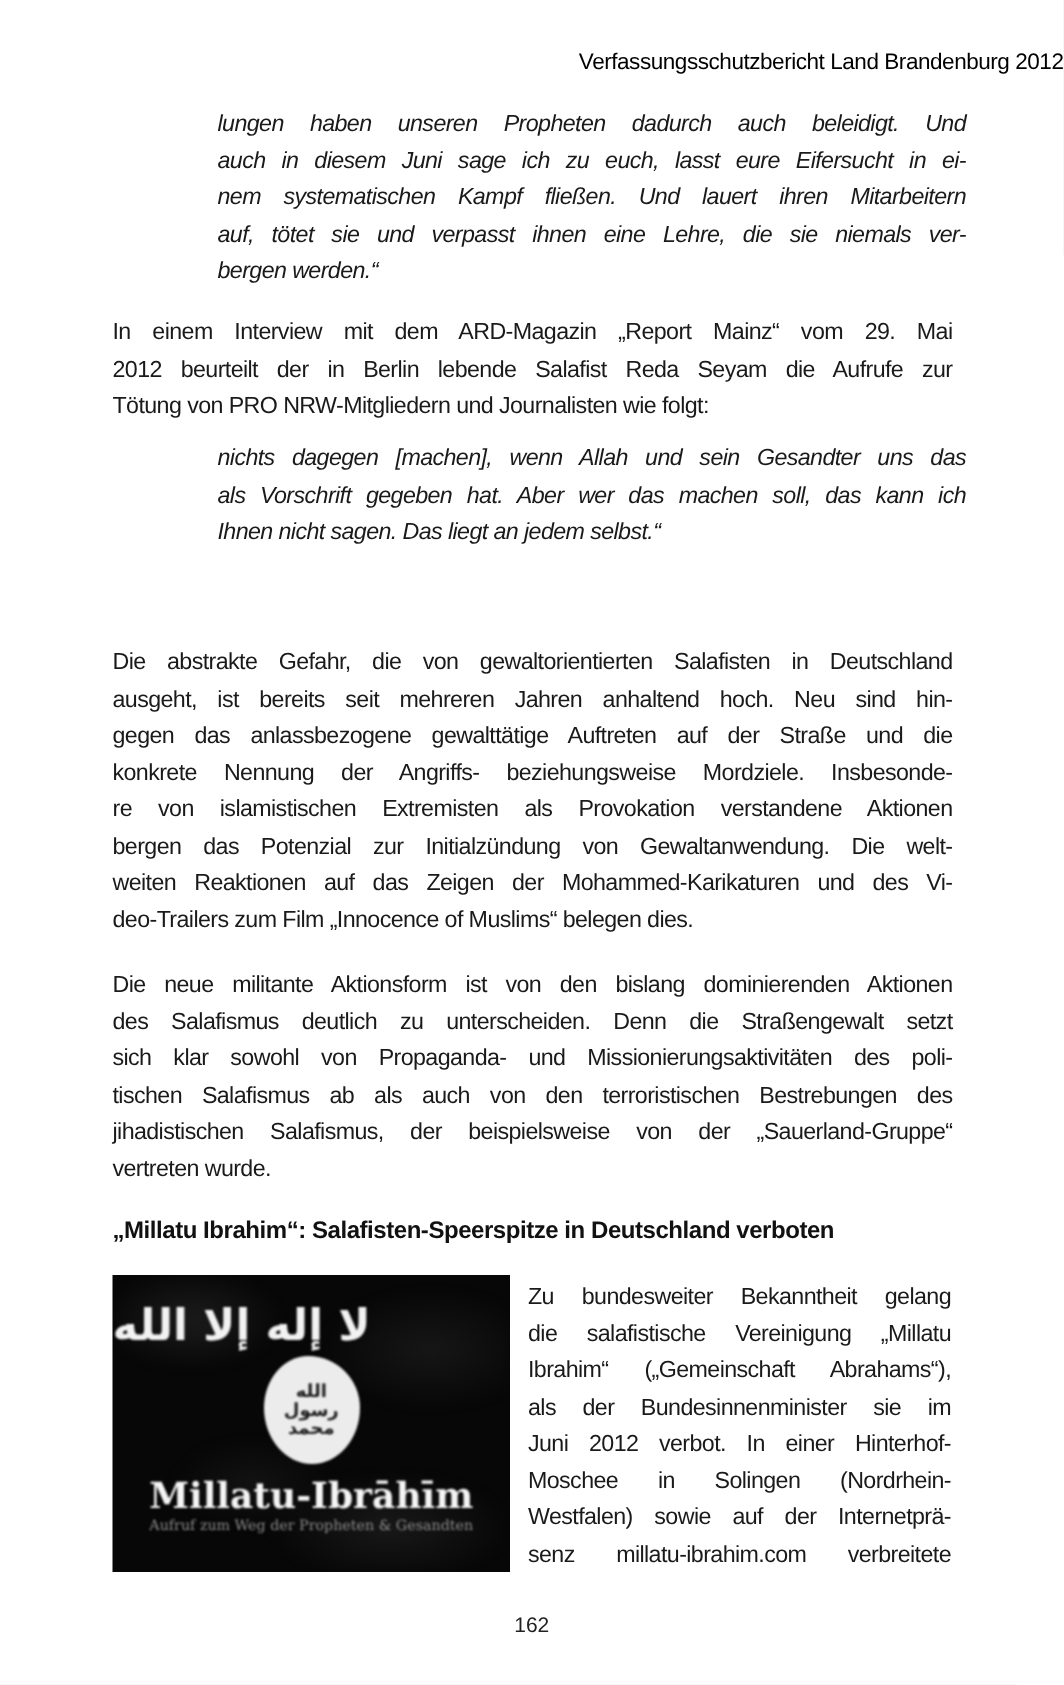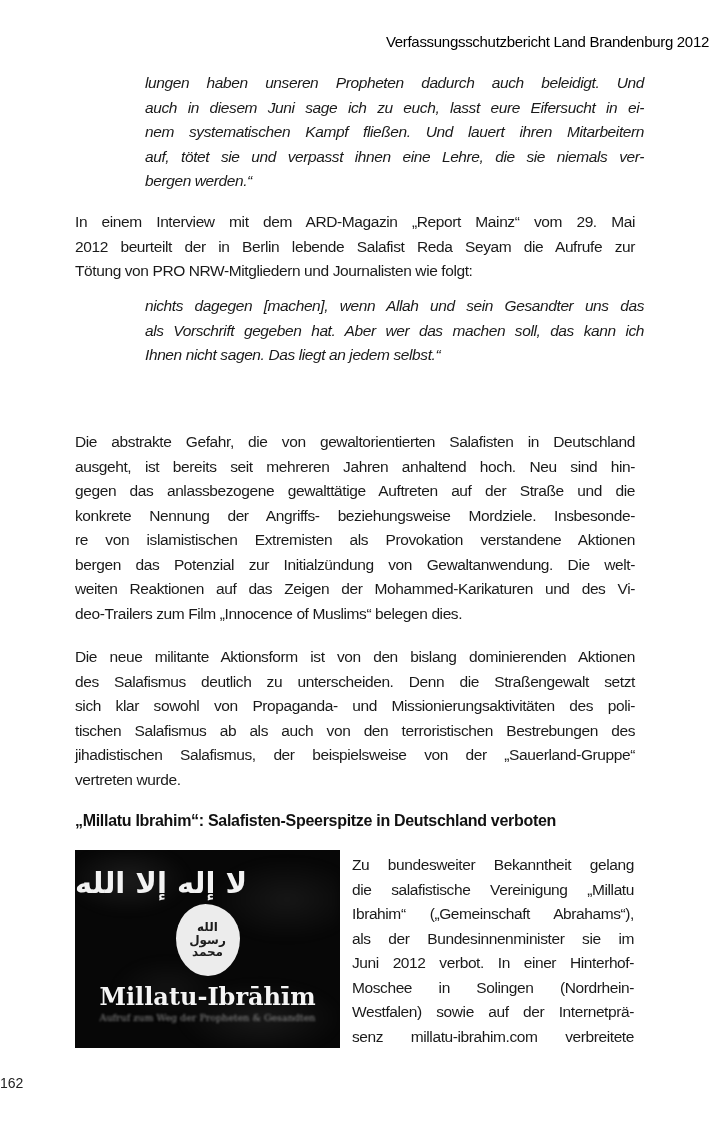--- a/index.html
+++ b/index.html
@@ -97,21 +97,21 @@
     text-align:center;
     font-family:"DejaVu Serif", serif;
     font-size:9.5px;
     color:#8d8d8d;
     filter:blur(0.8px);
     white-space:nowrap;
   }
   .media-text { left:352px; top:853px; width:282px; position:absolute; }
   .page-number {
     position:absolute; top:1075px; left:0; width:709px;
-    text-align:left;
+    text-align:center;
     font-size:14px; color:#222222;
   }
 </style>
 </head>
 <body>
 
 <div class="page">
 
   <div class="running-header">Verfassungsschutzbericht Land Brandenburg 2012</div>
 

